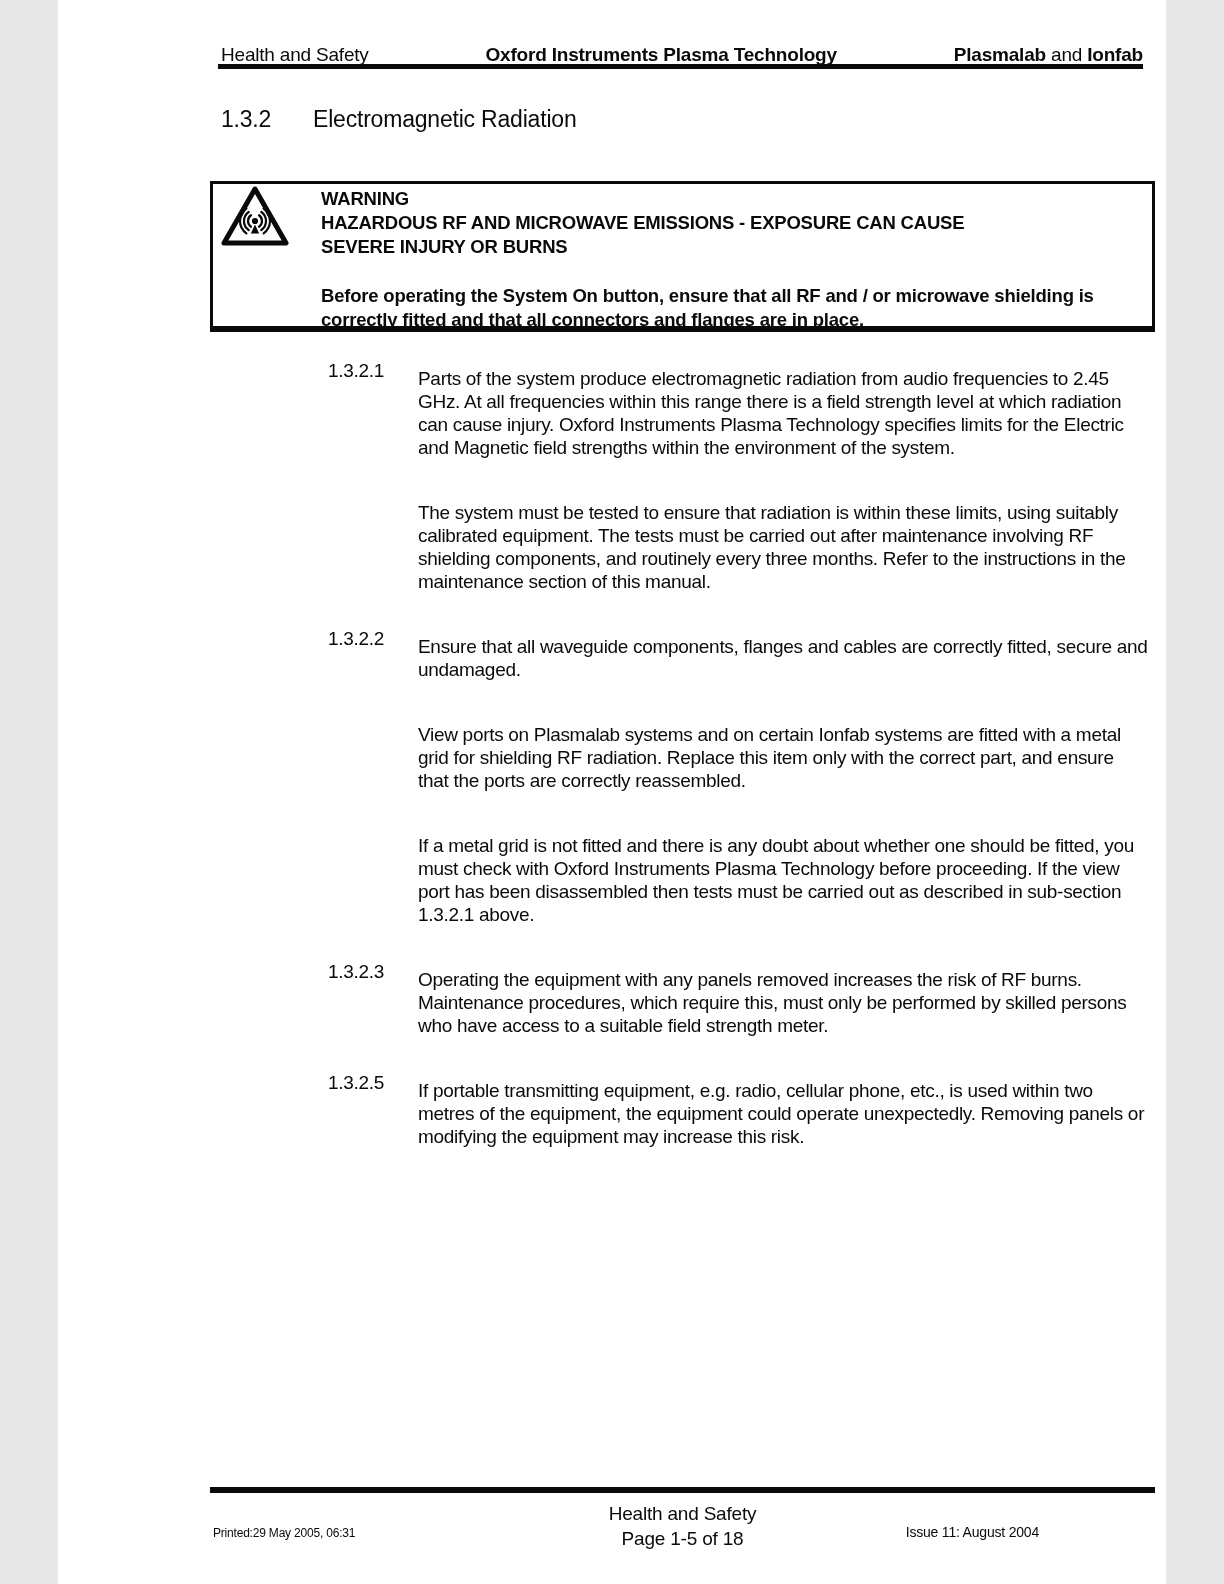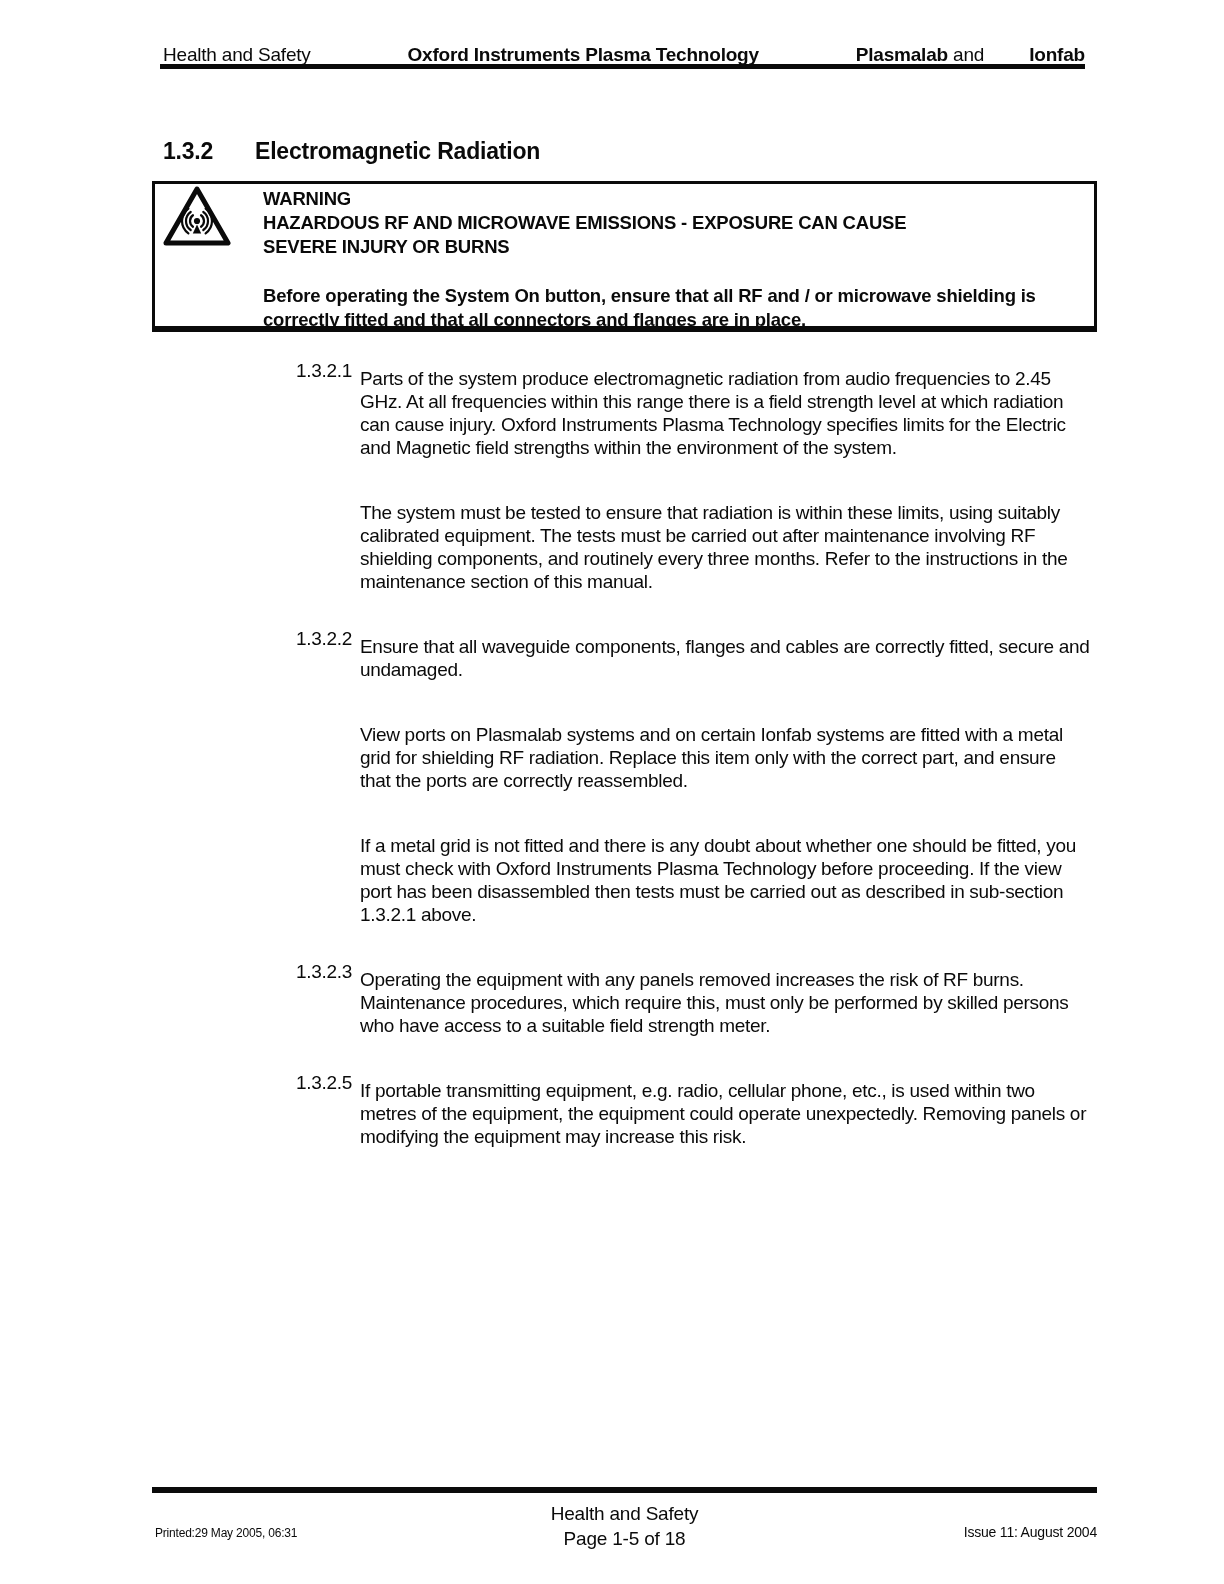--- a/index.html
+++ b/index.html
@@ -1,56 +1,55 @@
 <!DOCTYPE html>
 <html><head>
 <meta charset="utf-8">
 <style>
   * { box-sizing: border-box; }
   html, body { margin: 0; padding: 0; background: #e8e8e8; }
   .page {
     position: relative;
-    width: 1224px;
+    width: 1108px;
     height: 1584px;
     margin: 0 auto;
     background: #ffffff;
     font-family: "Liberation Sans", sans-serif;
     color: #0a0a0a;
     overflow: hidden;
   }
 
   
   .header {
     position: absolute;
     top: 44px; left: 163px;
     width: 922px;
     display: flex;
     justify-content: space-between;
     align-items: baseline;
     font-size: 19px;
     letter-spacing: -0.2px;
     white-space: nowrap;
   }
-  .header .bold { font-weight: bold; margin-left: 40px; }
+  .header .bold { font-weight: bold; }
   .header-rule {
     position: absolute;
     top: 64px; left: 160px;
     width: 925px; height: 5px;
     background: #0a0a0a;
   }
 
   
   .section-heading {
     position: absolute;
     top: 106px; left: 163px;
     display: flex;
     font-size: 23px;
-    font-weight: bold;
-    letter-spacing: -0.2px;
-    margin-top: 32px;
+    font-weight: normal;
+    letter-spacing: -0.2px;
   }
   .section-heading .sec-num { flex: 0 0 92px; }
 
   
   .warning-box {
     position: absolute;
     top: 181px; left: 152px;
     width: 945px; height: 151px;
     border: 3px solid #0a0a0a;
     border-bottom-width: 6px;
@@ -75,21 +74,21 @@
   .body-col {
     position: absolute;
     top: 359px; left: 270px;
     width: 828px;
     font-size: 19px;
     line-height: 23px;
     letter-spacing: -0.3px;
   }
   .block { display: flex; margin-top: 26px; }
   .block:first-child { margin-top: 0; }
-  .block .num { flex: 0 0 82px; text-align: right; }
+  .block .num { flex: 0 0 82px; }
   .block p { margin: 8px; width: 740px; }
 
   
   .footer-rule {
     position: absolute;
     top: 1487px; left: 152px;
     width: 945px; height: 6px;
     background: #0a0a0a;
   }
   .footer-center {

